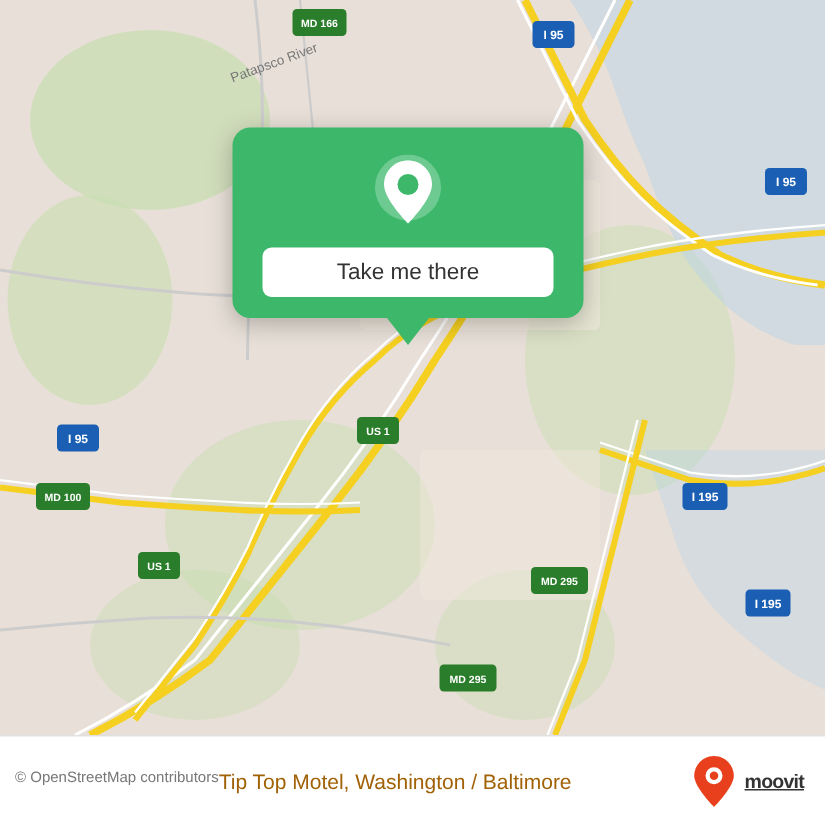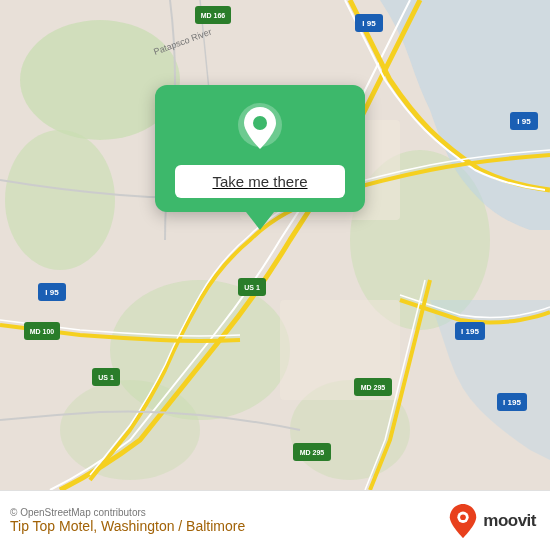--- a/index.html
+++ b/index.html
@@ -25,30 +25,29 @@
       height: 100%;
       position: absolute;
       top: 0; left: 0;
     }
 
     
     .location-card {
       position: absolute;
       top: 85px;
       left: 155px;
-      width: 210px;
+      width: 234px;
       background: #3db86b;
       border-radius: 12px;
       display: flex;
       flex-direction: column;
       align-items: center;
       padding: 18px 20px 14px 20px;
       box-shadow: 0 4px 16px rgba(0,0,0,0.25);
       z-index: 10;
-      text-decoration: underline;
     }
 
     
     .location-card::after {
       content: '';
       position: absolute;
       bottom: -18px;
       left: 50%;
       transform: translateX(-50%);
       border-left: 14px solid transparent;
@@ -85,21 +84,21 @@
       justify-content: space-between;
       padding: 0 14px 0 10px;
       border-top: 1px solid #e0e0e0;
       position: absolute;
       bottom: 0;
       left: 0;
     }
 
     .info-left {
       display: flex;
-      flex-direction: column;
+      flex-direction: row;
     }
 
     .info-copyright {
       font-size: 10px;
       color: #777;
     }
 
     .info-title {
       font-size: 14px;
       color: #a16207;
@@ -111,24 +110,25 @@
       align-items: center;
       gap: 6px;
     }
 
     .moovit-pin {
       width: 28px;
       height: 34px;
     }
 
     .moovit-text {
-      font-size: 17px;
+      font-size: 13px;
       font-weight: bold;
       color: #333;
       letter-spacing: -0.5px;
+      text-decoration: underline;
     }
   </style>
 </head>
 <body>
 
 <div id="map-container">
 
   <svg class="map-svg" viewBox="0 0 550 490" xmlns="http://www.w3.org/2000/svg">
 
     <rect width="550" height="490" fill="#e8e0d8"></rect>

